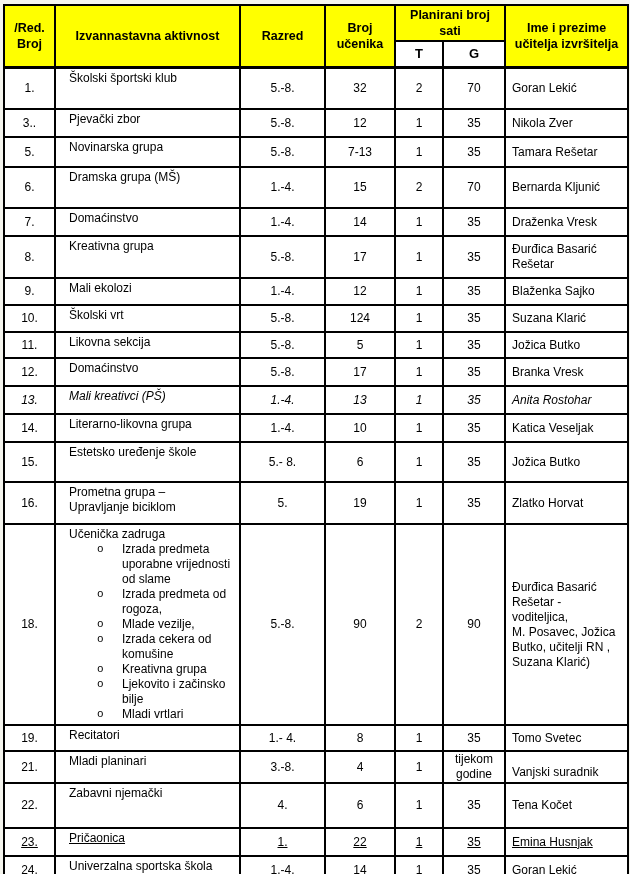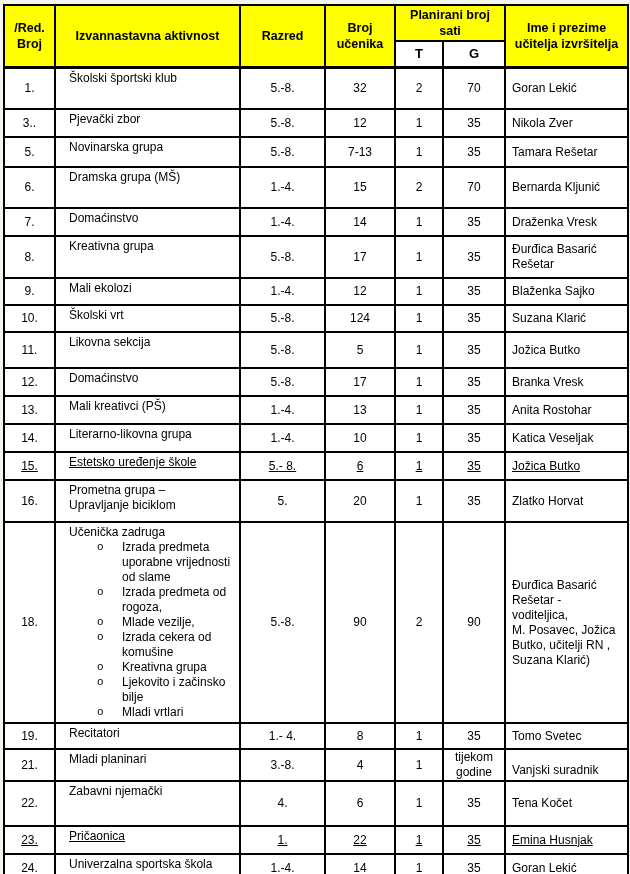--- a/index.html
+++ b/index.html
@@ -152,71 +152,71 @@
         </tr>
         <tr style="height: 27px;">
           <td class="td-num">10.</td>
           <td class="td-act">Školski vrt</td>
           <td class="td-c">5.-8.</td>
           <td class="td-c">124</td>
           <td class="td-c">1</td>
           <td class="td-c">35</td>
           <td class="td-teacher">Suzana Klarić</td>
         </tr>
-        <tr style="height: 36px;">
+        <tr style="height: 26px;">
           <td class="td-num">11.</td>
           <td class="td-act">Likovna sekcija</td>
           <td class="td-c">5.-8.</td>
           <td class="td-c">5</td>
           <td class="td-c">1</td>
           <td class="td-c">35</td>
           <td class="td-teacher">Jožica Butko</td>
         </tr>
         <tr style="height: 28px;">
           <td class="td-num">12.</td>
           <td class="td-act">Domaćinstvo</td>
           <td class="td-c">5.-8.</td>
           <td class="td-c">17</td>
           <td class="td-c">1</td>
           <td class="td-c">35</td>
           <td class="td-teacher">Branka Vresk</td>
         </tr>
-        <tr style="height: 28px;">
+        <tr style="height: 28px; font-style: italic;">
           <td class="td-num">13.</td>
           <td class="td-act">Mali kreativci (PŠ)</td>
           <td class="td-c">1.-4.</td>
           <td class="td-c">13</td>
           <td class="td-c">1</td>
           <td class="td-c">35</td>
           <td class="td-teacher">Anita Rostohar</td>
         </tr>
         <tr style="height: 28px;">
           <td class="td-num">14.</td>
           <td class="td-act">Literarno-likovna grupa</td>
           <td class="td-c">1.-4.</td>
           <td class="td-c">10</td>
           <td class="td-c">1</td>
           <td class="td-c">35</td>
           <td class="td-teacher">Katica Veseljak</td>
         </tr>
-        <tr style="height: 28px; text-decoration: underline;">
+        <tr style="height: 40px;">
           <td class="td-num">15.</td>
           <td class="td-act">Estetsko uređenje škole</td>
           <td class="td-c">5.- 8.</td>
           <td class="td-c">6</td>
           <td class="td-c">1</td>
           <td class="td-c">35</td>
           <td class="td-teacher">Jožica Butko</td>
         </tr>
         <tr style="height: 42px; margin-top: 38px;">
           <td class="td-num">16.</td>
           <td class="td-act">Prometna grupa –
 Upravljanje biciklom</td>
           <td class="td-c">5.</td>
-          <td class="td-c">20</td>
+          <td class="td-c">19</td>
           <td class="td-c">1</td>
           <td class="td-c">35</td>
           <td class="td-teacher">Zlatko Horvat</td>
         </tr>
         <tr style="height: 195px;">
           <td class="td-num">18.</td>
           <td class="td-act"><div class="act-title">Učenička zadruga</div><div class="bullet">
               <span class="bmark">o</span>
               <span class="btext">Izrada predmeta uporabne vrijednosti od slame</span>
             </div><div class="bullet">

